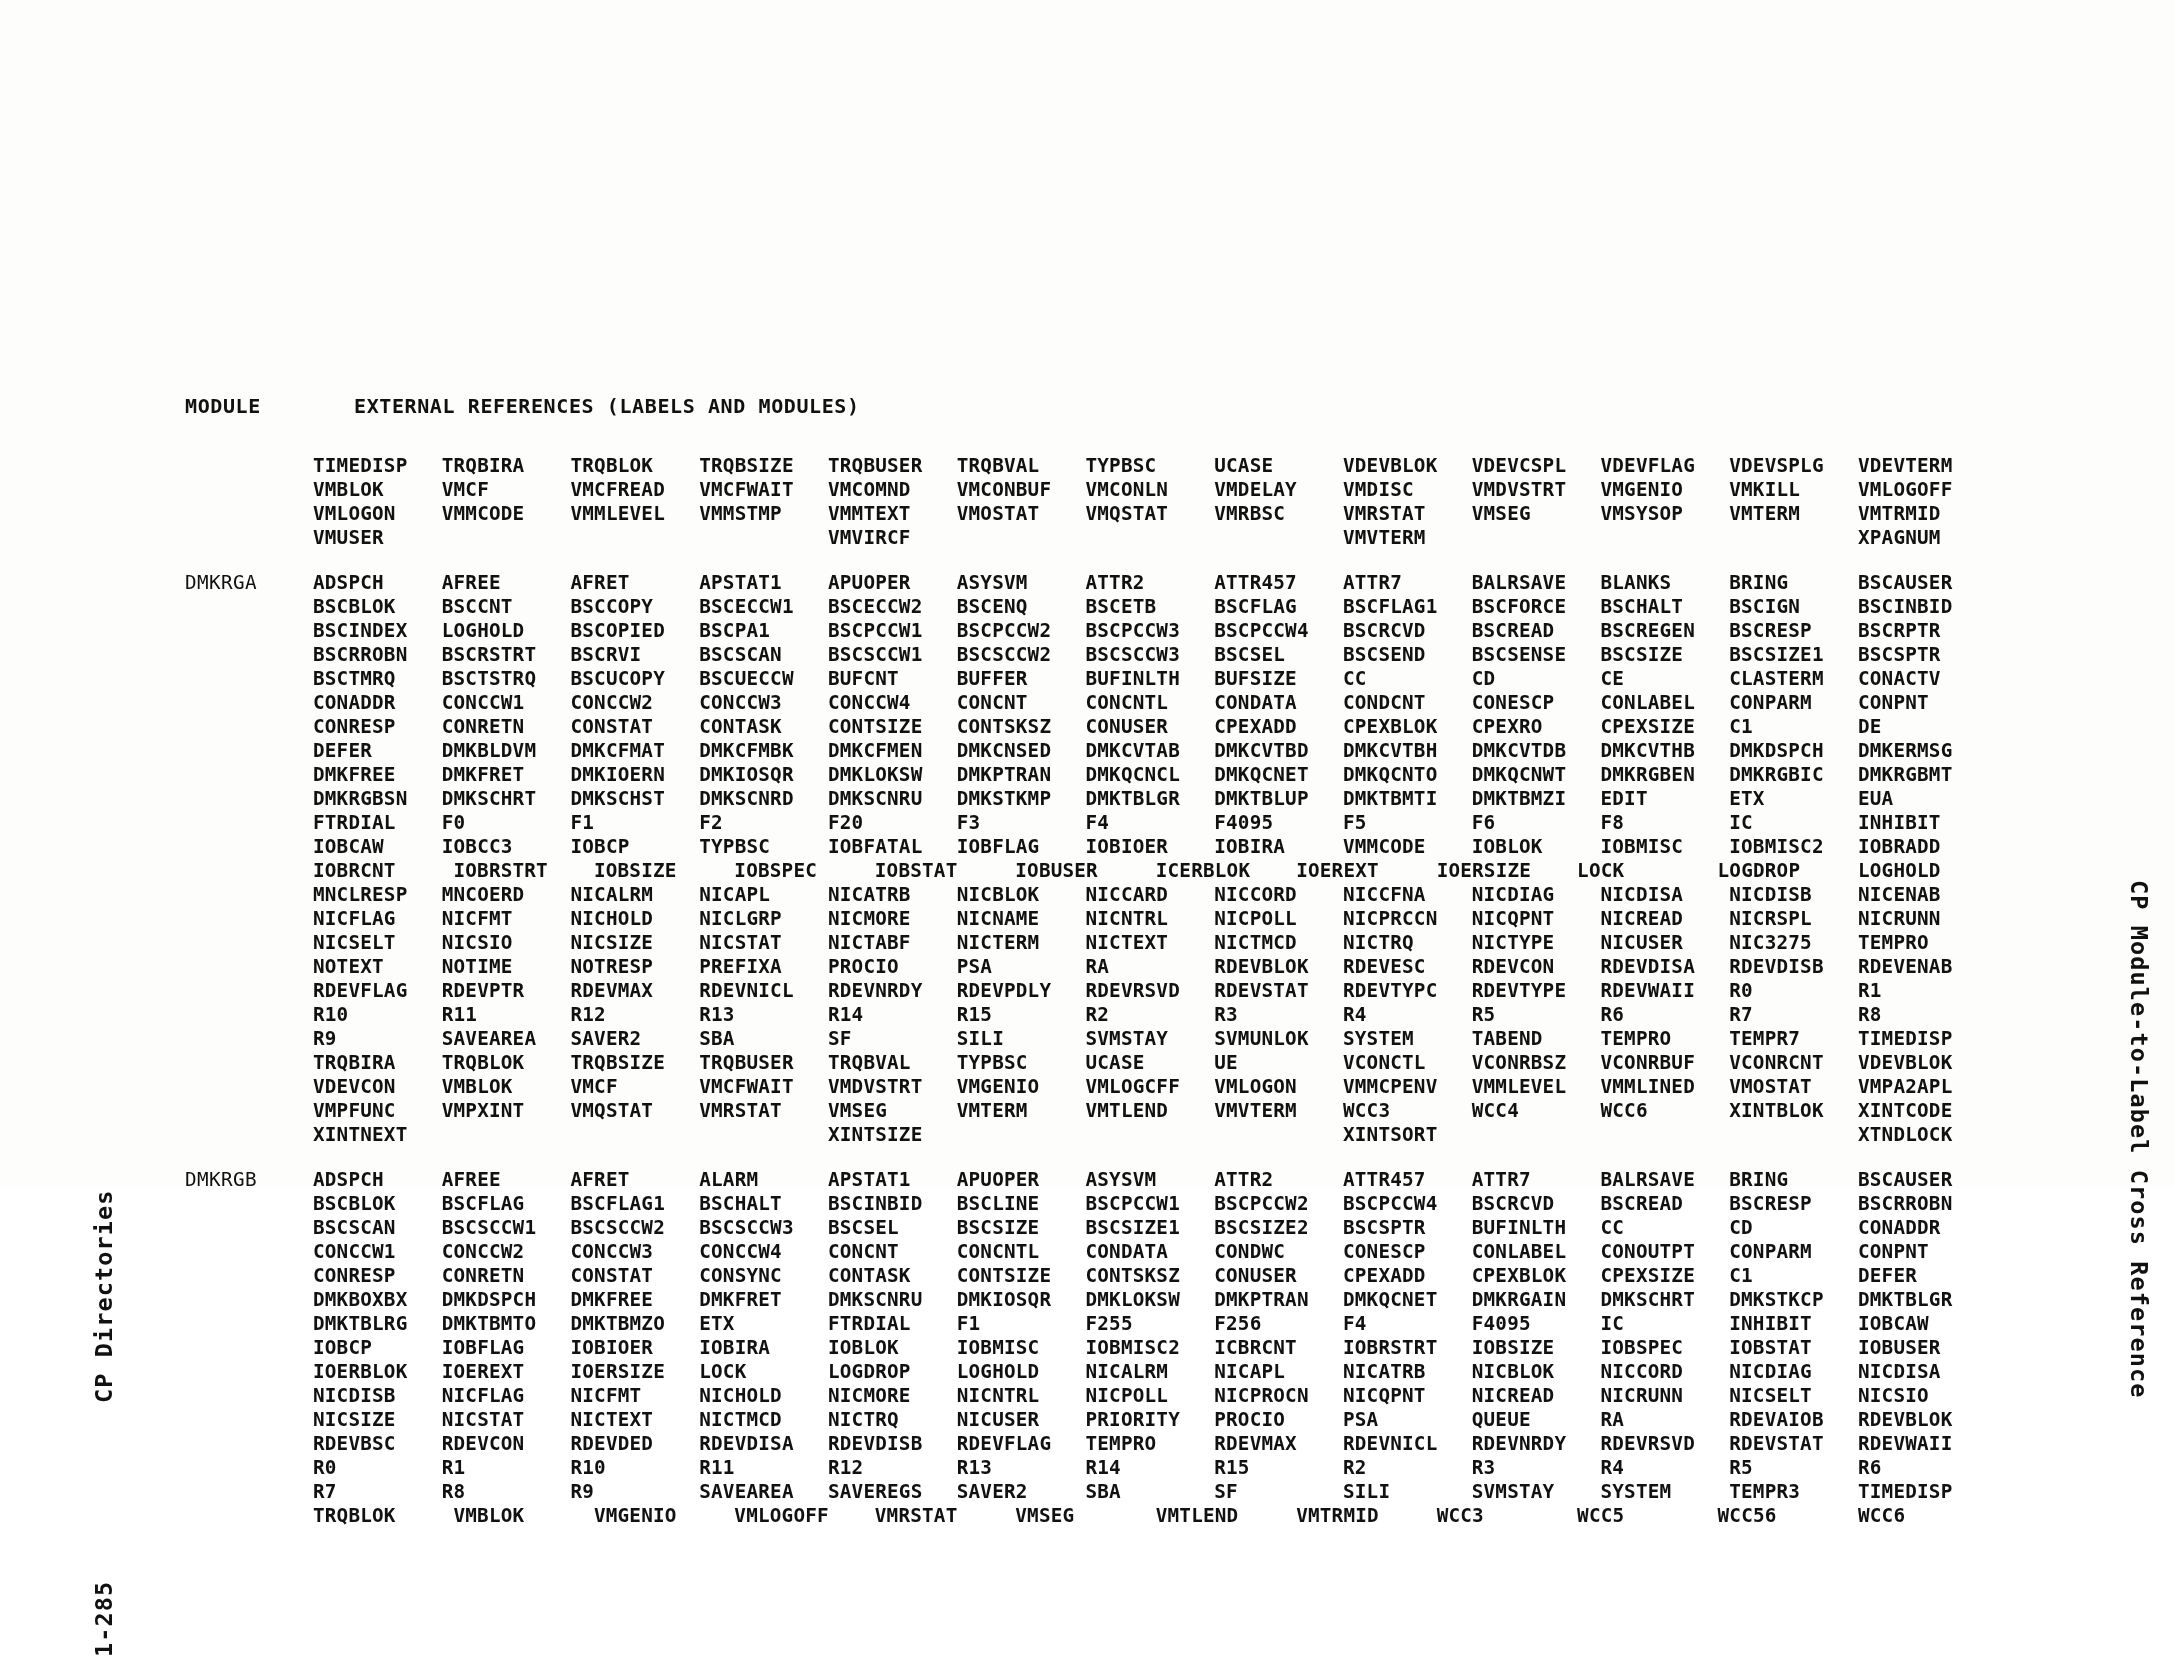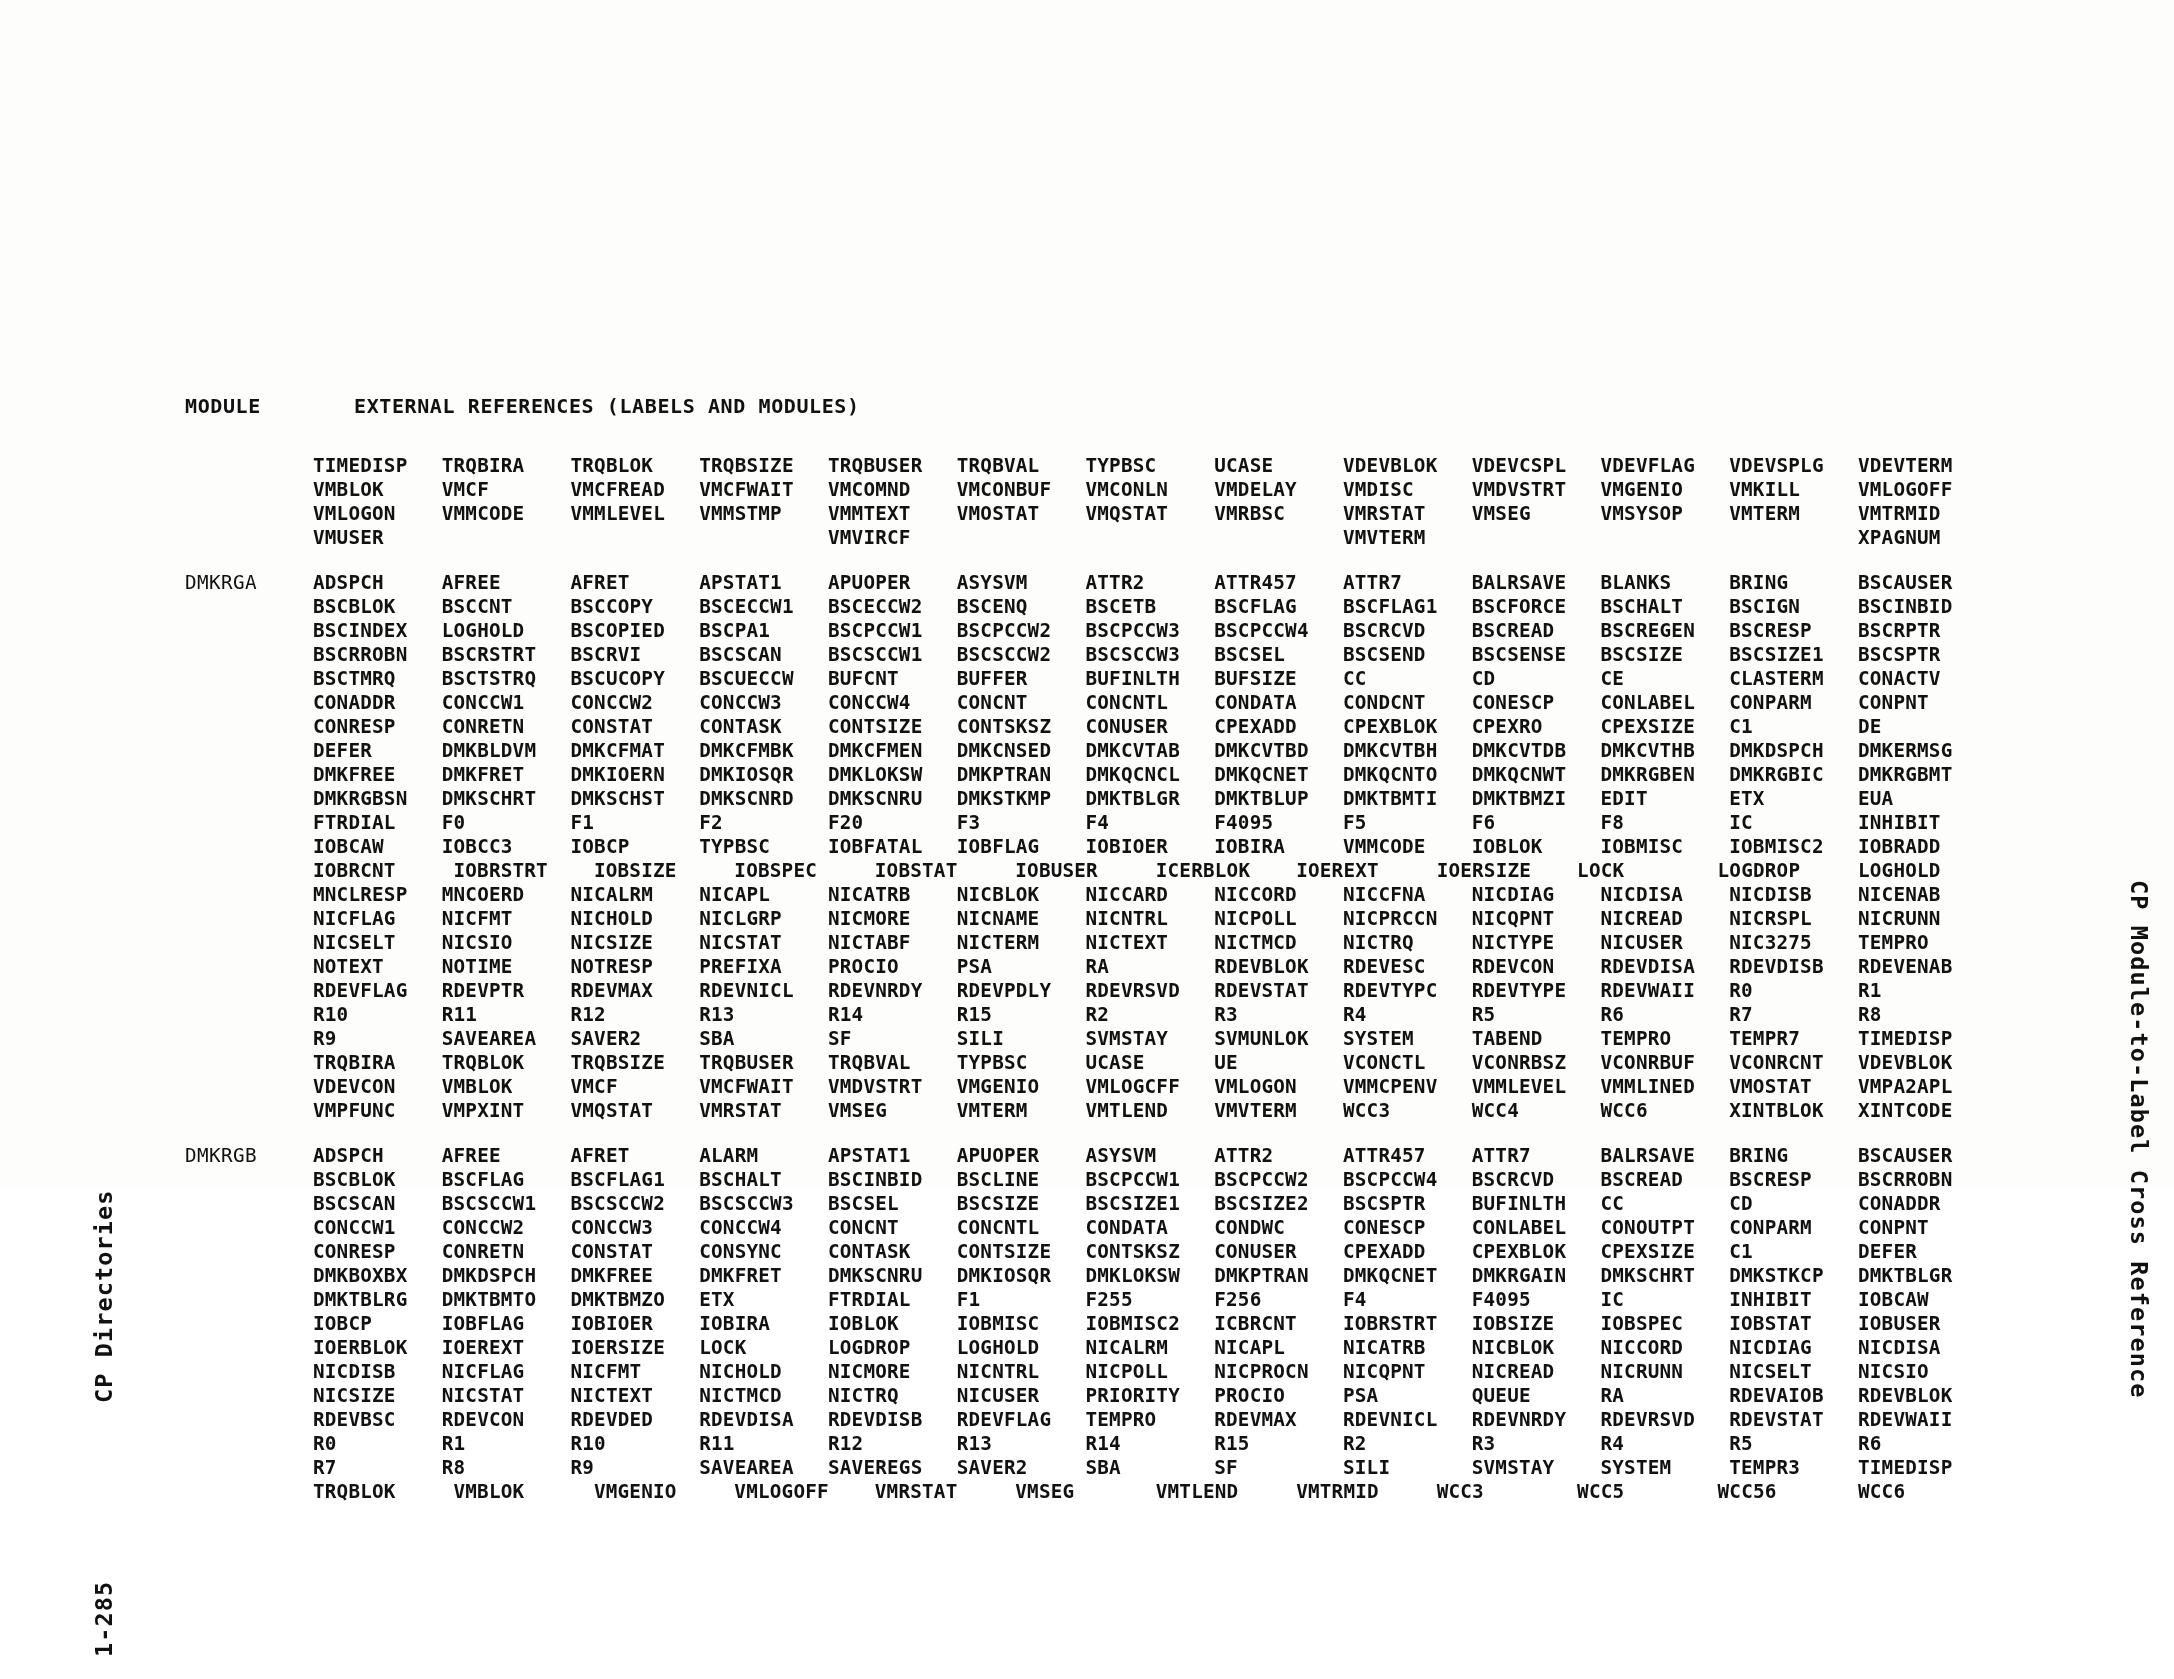--- a/index.html
+++ b/index.html
@@ -586,20 +586,29 @@
             <div class="cell">VMTERM</div>
             <div class="cell">VMTLEND</div>
             <div class="cell">VMVTERM</div>
             <div class="cell">WCC3</div>
             <div class="cell">WCC4</div>
             <div class="cell">WCC6</div>
             <div class="cell">XINTBLOK</div>
             <div class="cell">XINTCODE</div>
           </div>
         </div>
+        <div class="row">
+          <div class="modcol"></div>
+          <div class="cells">
+            <div class="cell">XINTNEXT</div>
+            <div class="cell">XINTSIZE</div>
+            <div class="cell">XINTSORT</div>
+            <div class="cell">XTNDLOCK</div>
+          </div>
+        </div>
       </div>
       <div class="block">
         <div class="row">
           <div class="modcol">DMKRGB</div>
           <div class="cells">
             <div class="cell">ADSPCH</div>
             <div class="cell">AFREE</div>
             <div class="cell">AFRET</div>
             <div class="cell">ALARM</div>
             <div class="cell">APSTAT1</div>

